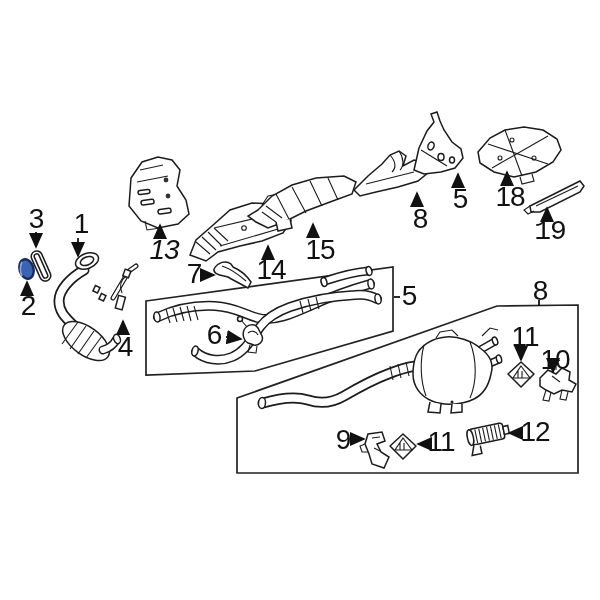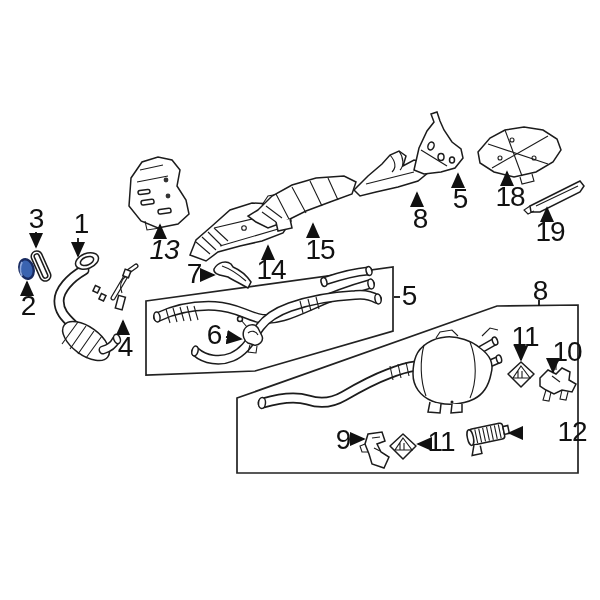--- a/index.html
+++ b/index.html
@@ -206,24 +206,24 @@
 </svg>
 <div class="callout" style="left: 81px; top: 224px;">1</div>
     <div class="callout" style="left: 28px; top: 306px;">2</div>
     <div class="callout" style="left: 36px; top: 219px;">3</div>
     <div class="callout" style="left: 125px; top: 347px;">4</div>
     <div class="callout" style="left: 409px; top: 296px;">5</div>
     <div class="callout" style="left: 214px; top: 335px;">6</div>
     <div class="callout" style="left: 194px; top: 274px;">7</div>
     <div class="callout" style="left: 540px; top: 291px;">8</div>
     <div class="callout" style="left: 343px; top: 440px;">9</div>
-    <div class="callout" style="left: 555px; top: 352px; margin-left: 12px;">10</div>
+    <div class="callout" style="left: 555px; top: 360px;">10</div>
     <div class="callout" style="left: 525px; top: 337px;">11</div>
     <div class="callout" style="left: 441px; top: 442px;">11</div>
-    <div class="callout" style="left: 535px; top: 432px; margin-left: 37px;">12</div>
+    <div class="callout" style="left: 535px; top: 432px;">12</div>
     <div class="callout" style="left: 164px; top: 250px; font-style: italic;">13</div>
     <div class="callout" style="left: 271px; top: 270px;">14</div>
     <div class="callout" style="left: 320px; top: 250px;">15</div>
     <div class="callout" style="left: 420px; top: 219px;">8</div>
     <div class="callout" style="left: 460px; top: 199px;">5</div>
     <div class="callout" style="left: 510px; top: 197px;">18</div>
-    <div class="callout" style="left: 550px; top: 232px;">19</div>
+    <div class="callout" style="left: 550px; top: 232px; font-family: Liberation Mono, monospace;">19</div>
   </div>
 
 </body></html>

